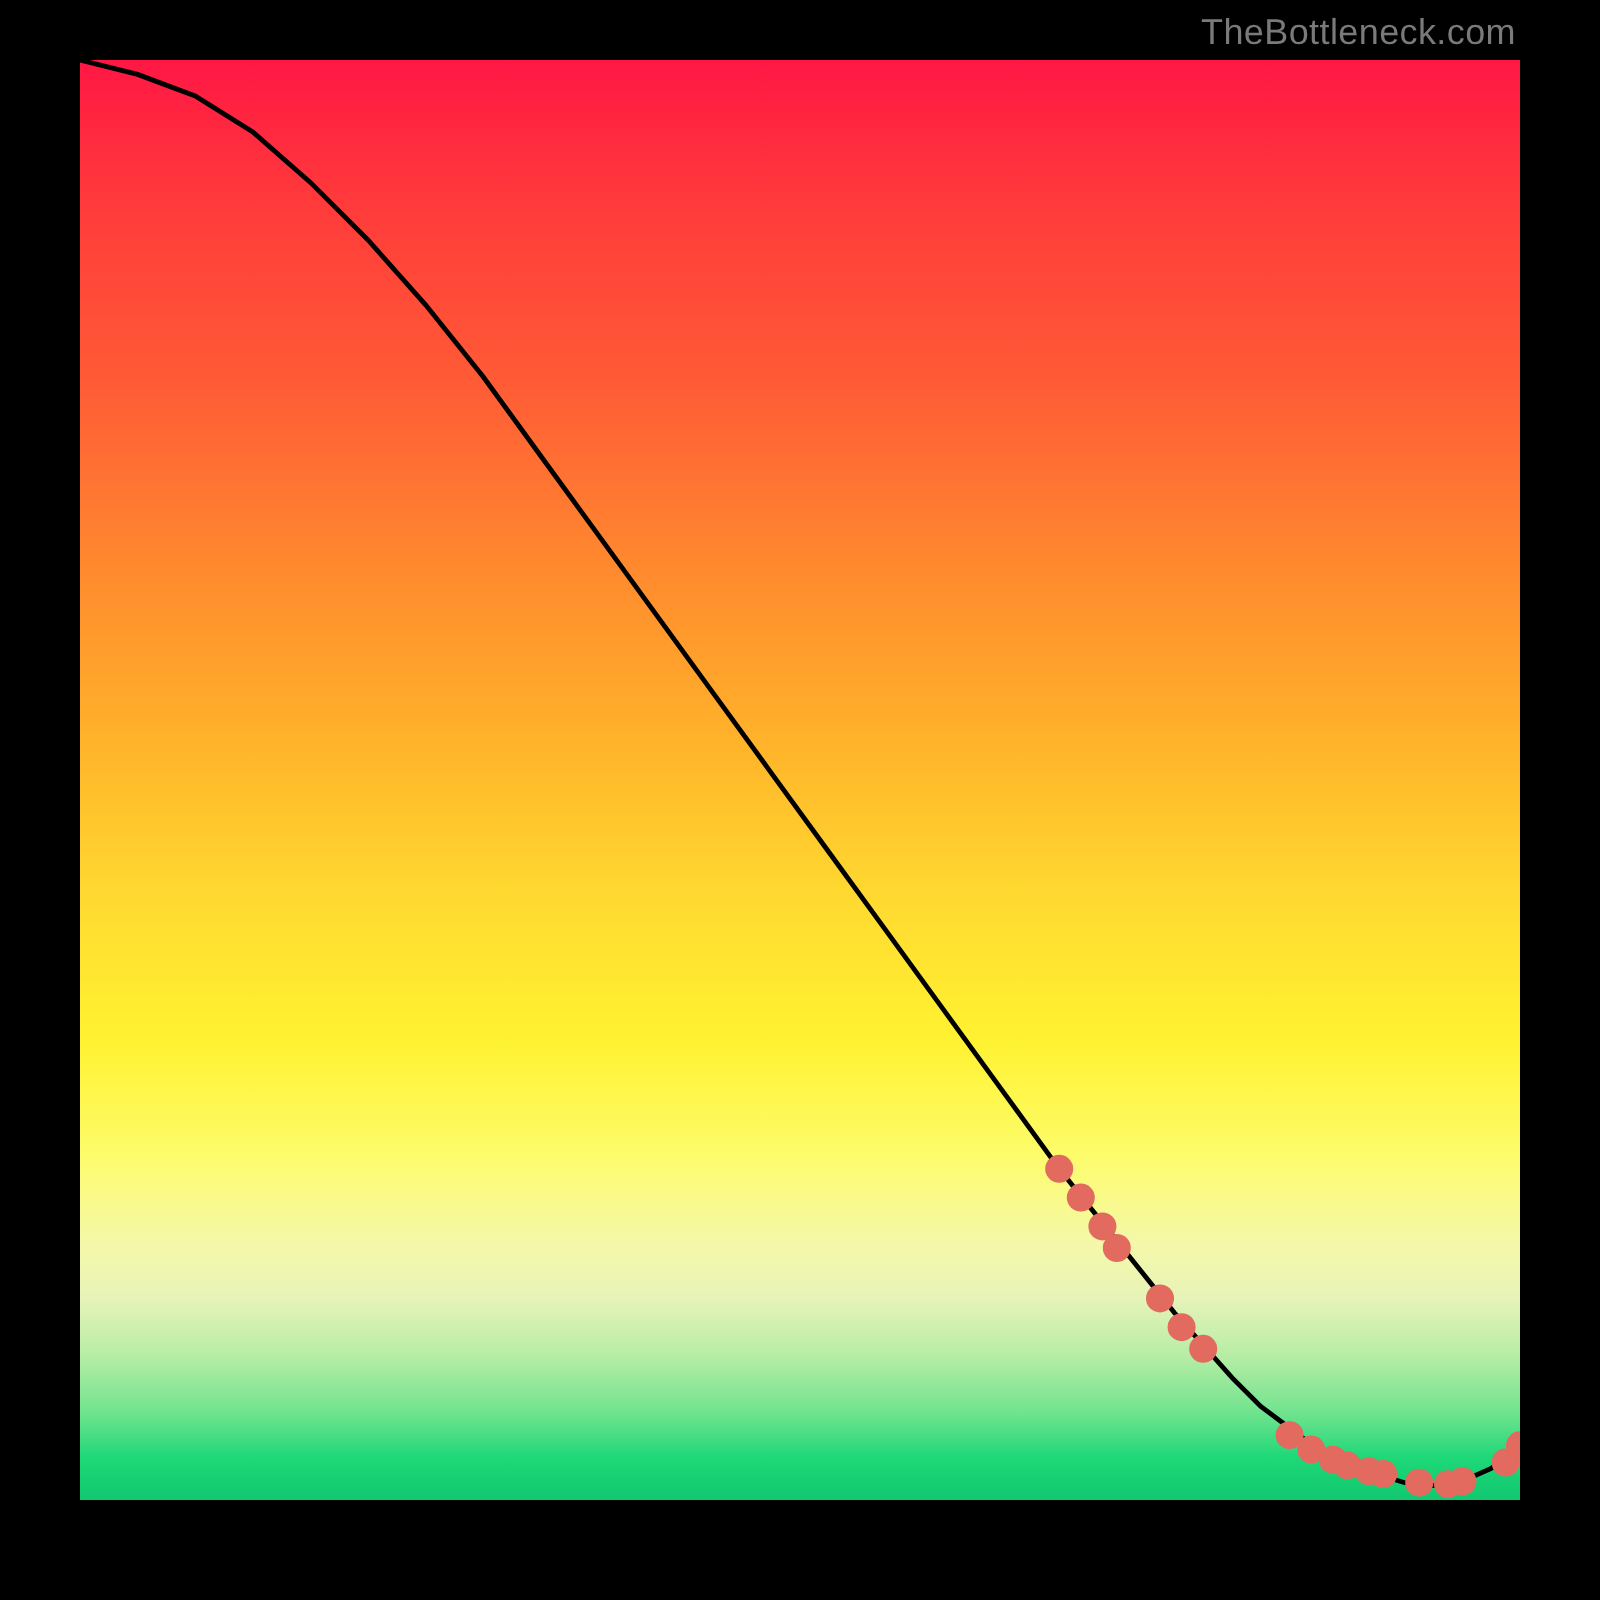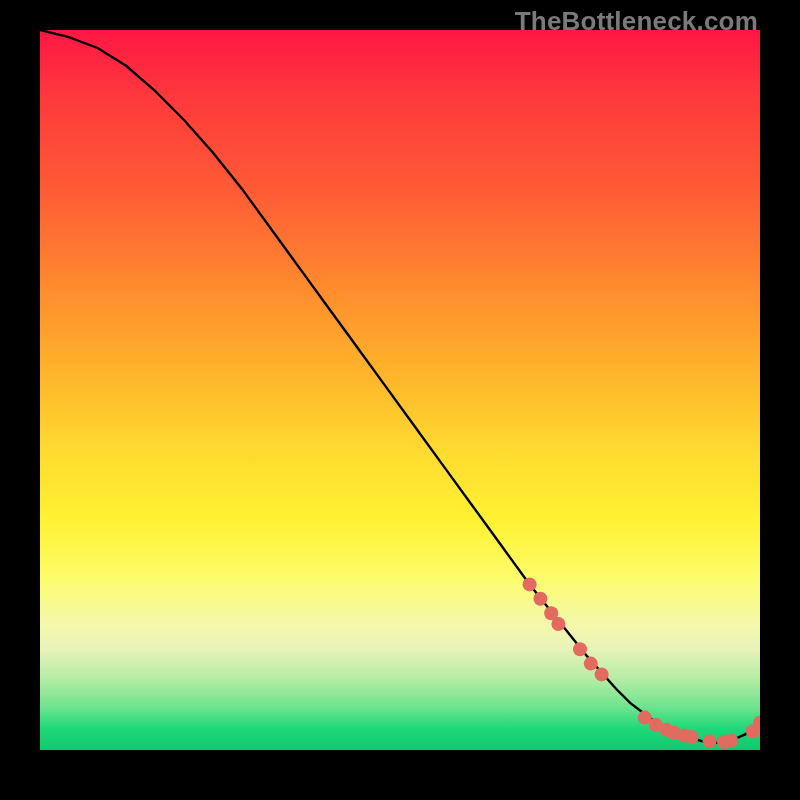--- a/index.html
+++ b/index.html
@@ -46,22 +46,22 @@
     left: 0;
     top: 0;
     width: 720px;
     height: 720px;
   }
   .watermark {
     position: absolute;
     top: 6px;
     right: 42px;
     color: #7a7a7a;
-    font-size: 26px;
-    font-weight: 700;
+    font-size: 18px;
+    font-weight: 400;
     letter-spacing: 0.2px;
     user-select: none;
   }
 </style>
 </head>
 <body>
 
 <div class="frame">
   <div class="watermark">TheBottleneck.com</div>
   <div class="plot">

